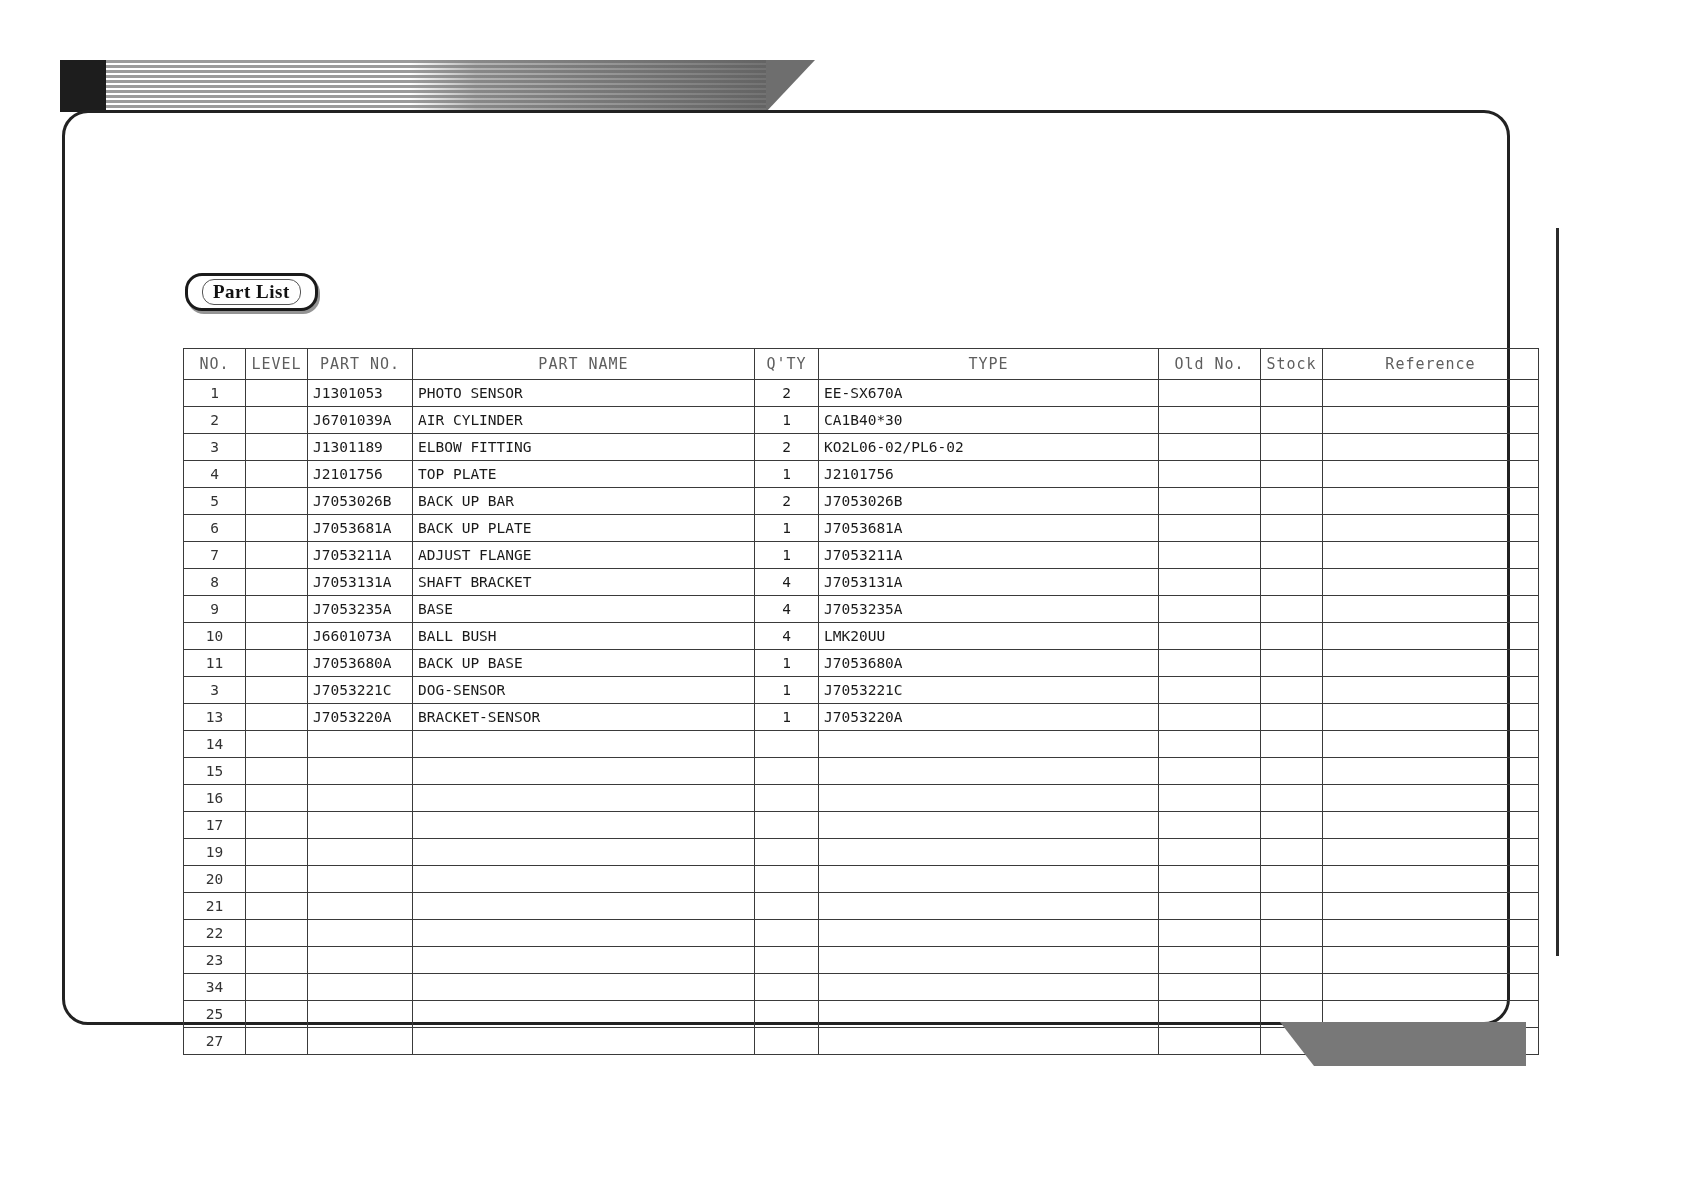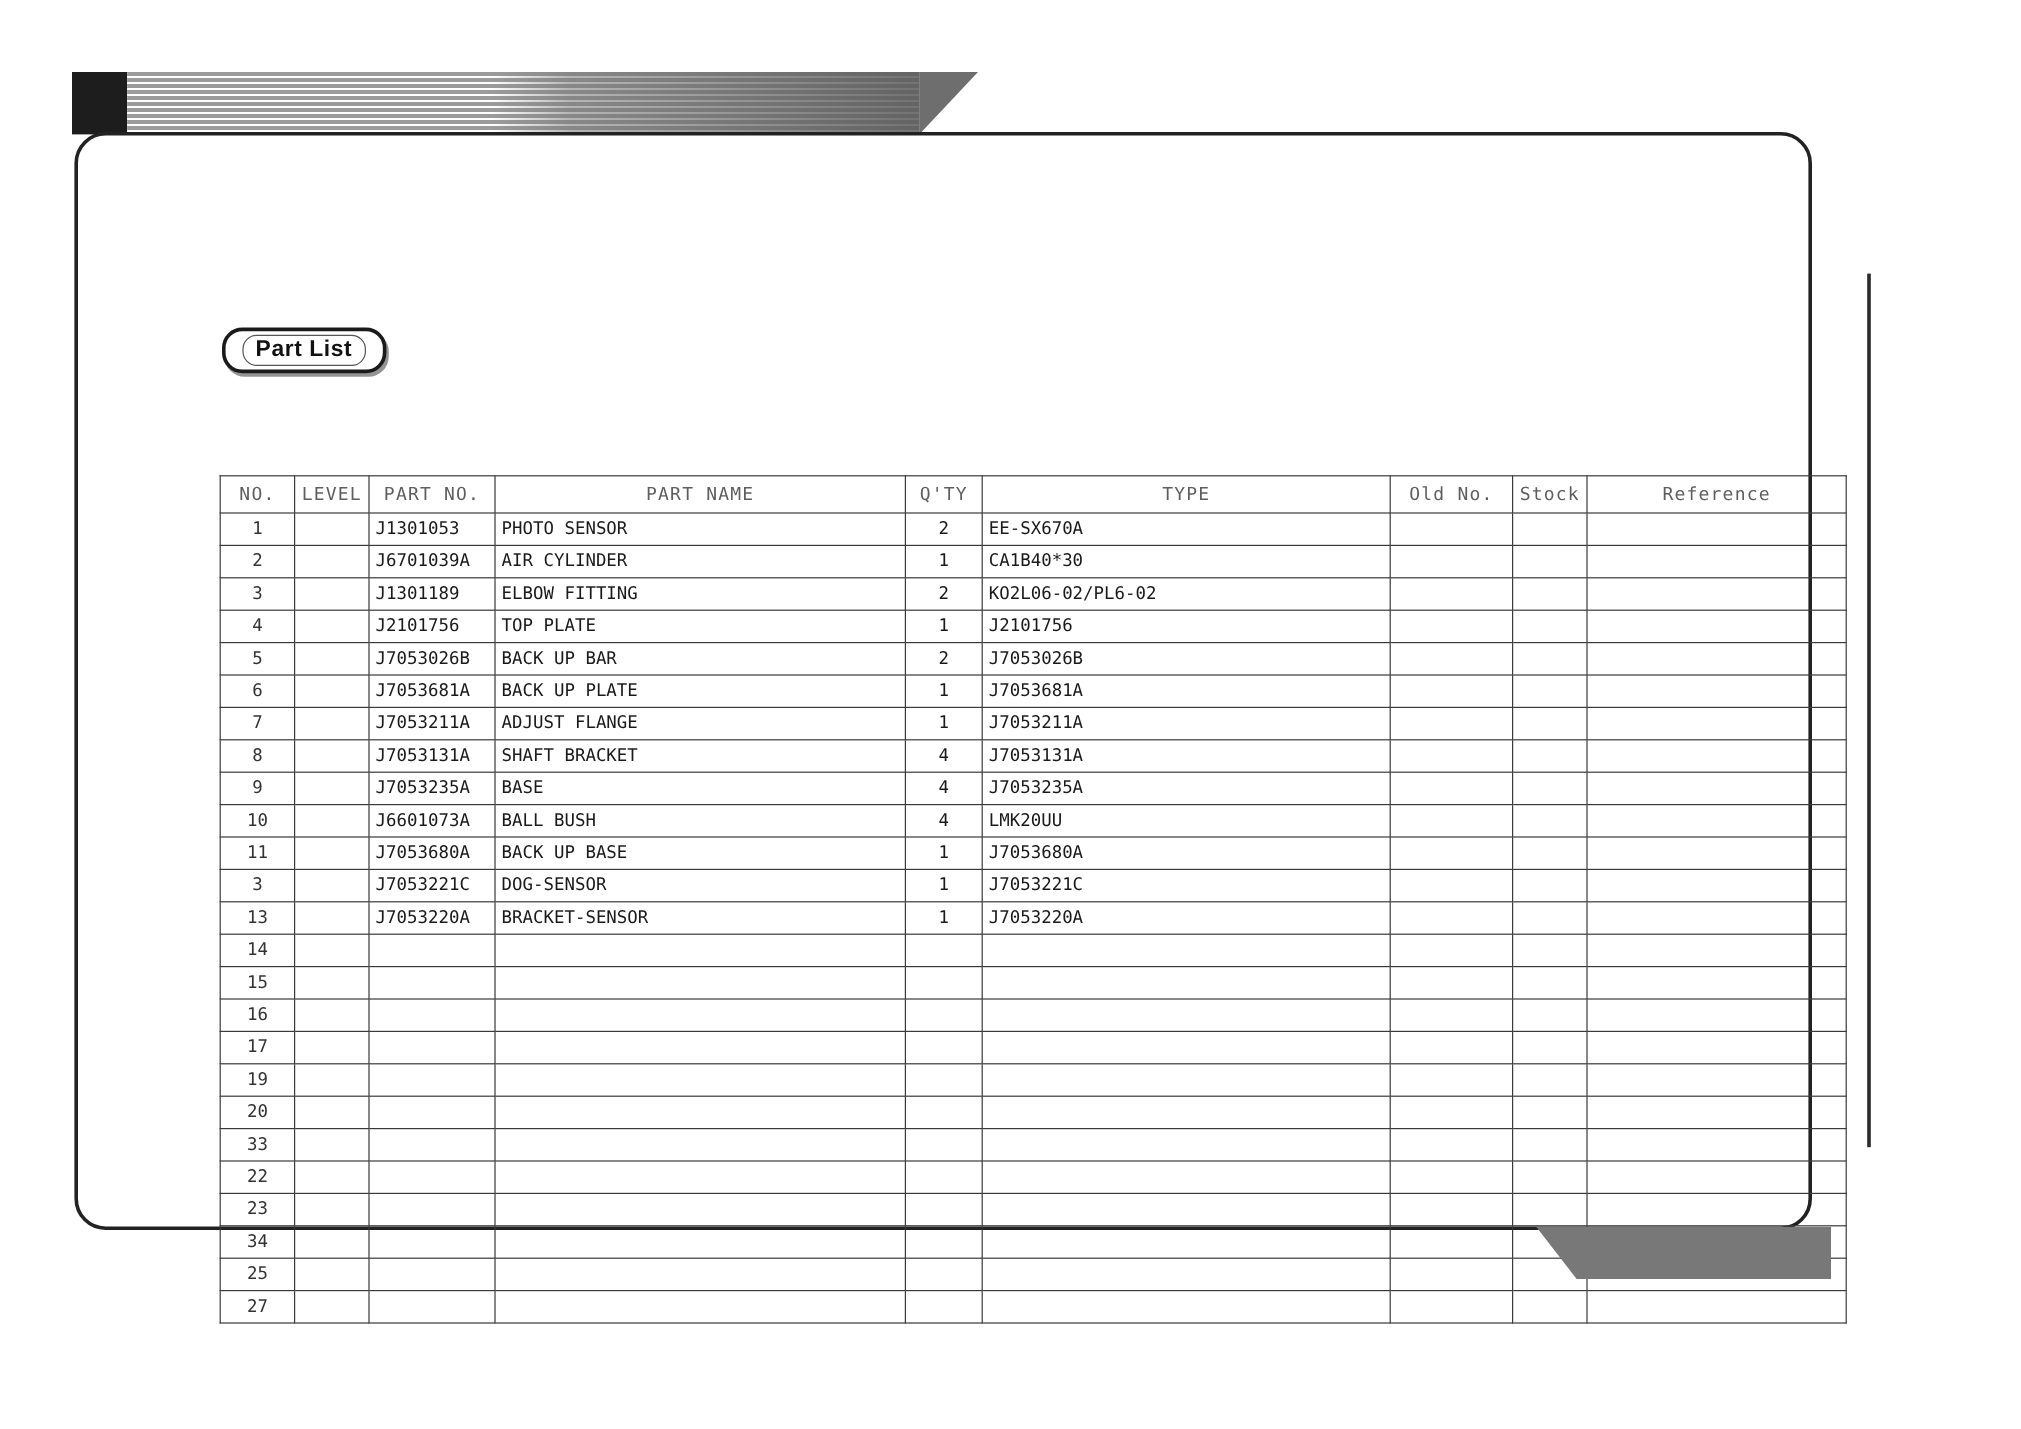--- a/index.html
+++ b/index.html
@@ -117,31 +117,30 @@
     background: #ffffff;
     box-shadow: 2px 3px 0 rgba(60,60,60,0.55);
   }
   .badge-inner {
     border: 1px solid #555;
     border-radius: 12px;
     padding: 1px 10px;
     font-size: 19px;
     font-weight: bold;
     letter-spacing: 0.5px;
-    font-family: Liberation Sans, sans-serif;
+    font-family: Liberation Serif, serif;
     color: #111;
   }
 
   
   .table-wrap {
     position: absolute;
     left: 118px;
     top: 235px;
     width: 1347px;
-    margin-top: 48px;
   }
   table.partlist {
     border-collapse: collapse;
     table-layout: fixed;
     width: 1347px;
     font-family: "DejaVu Sans Mono", monospace;
     font-size: 14.5px;
     color: #1a1a1a;
   }
   table.partlist th,
@@ -423,21 +422,21 @@
               <td class="lvl"></td>
               <td class="partno"></td>
               <td class="name"></td>
               <td class="qty"></td>
               <td class="type"></td>
               <td class="oldno"></td>
               <td class="stock"></td>
               <td class="ref"></td>
             </tr>
             <tr>
-              <td class="no">33</td>
+              <td class="no">21</td>
               <td class="lvl"></td>
               <td class="partno"></td>
               <td class="name"></td>
               <td class="qty"></td>
               <td class="type"></td>
               <td class="oldno"></td>
               <td class="stock"></td>
               <td class="ref"></td>
             </tr>
             <tr>

